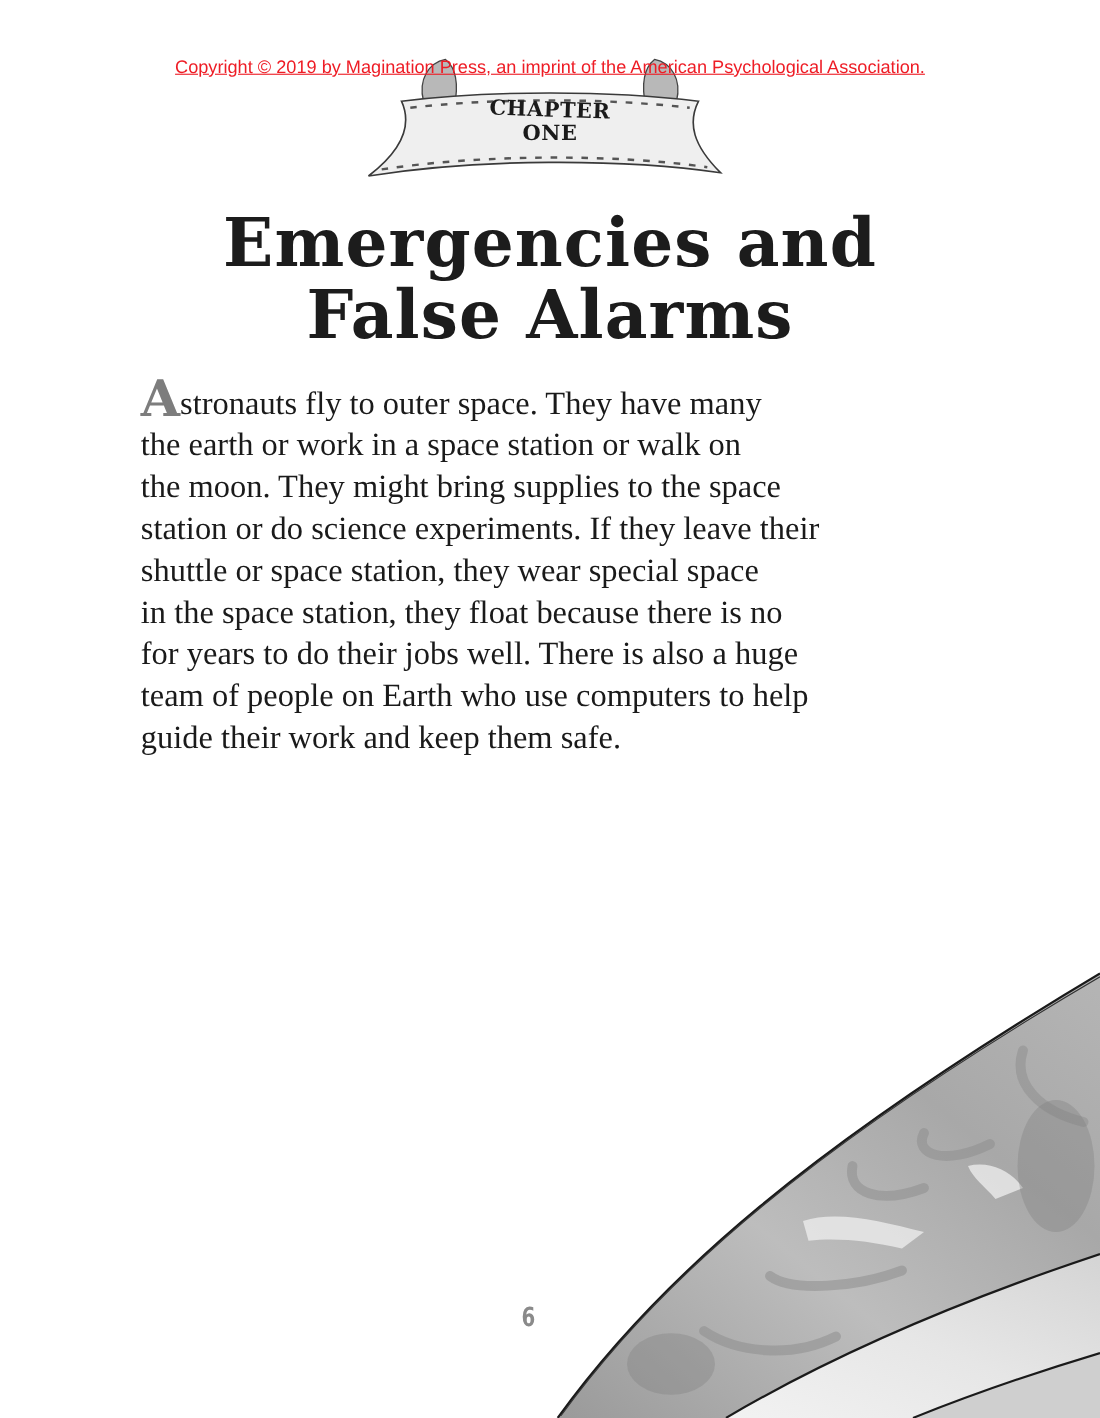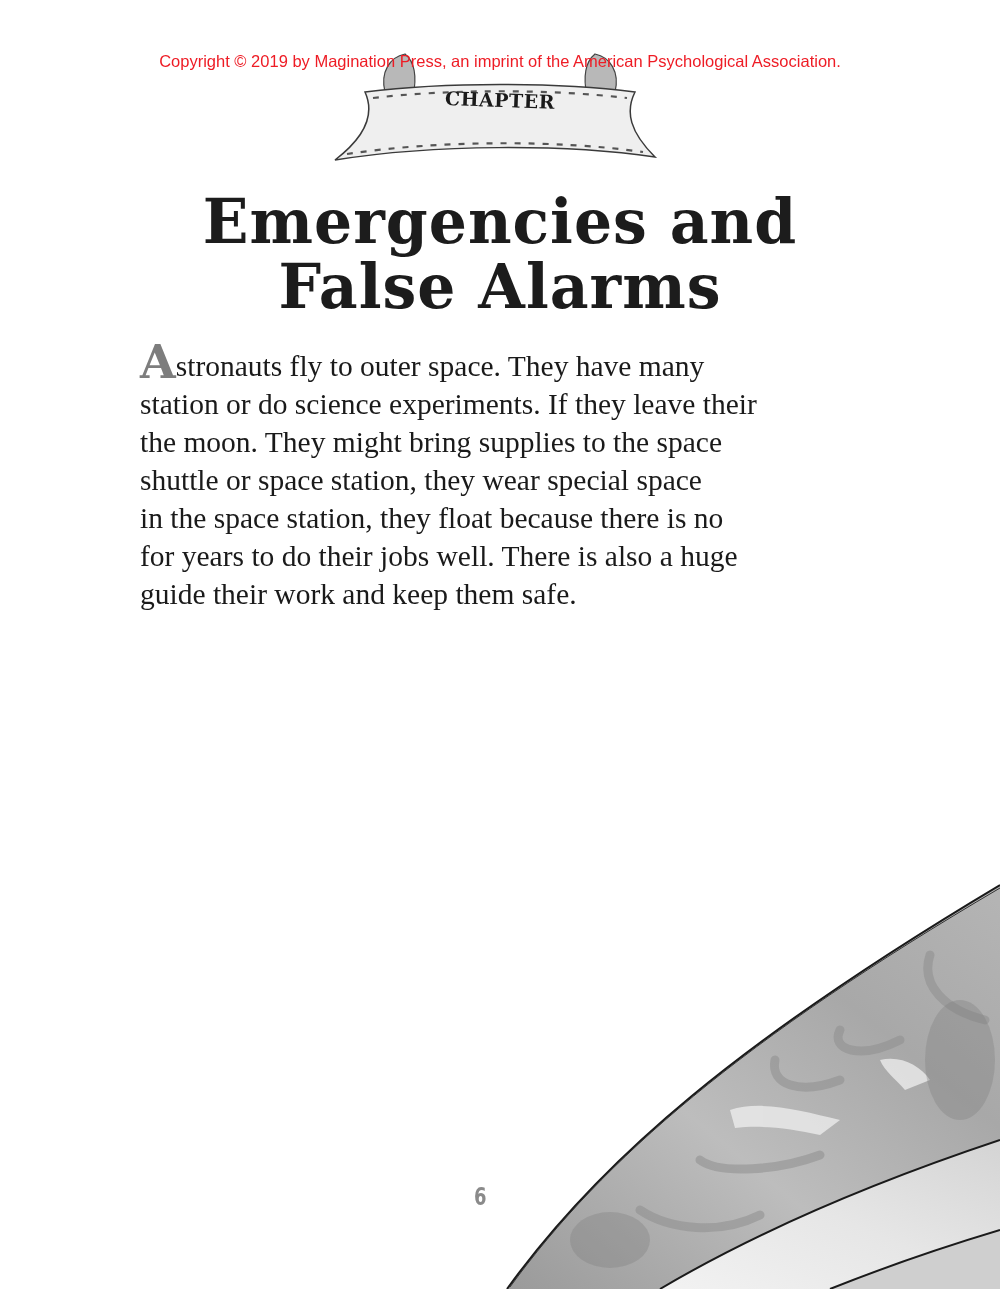--- a/index.html
+++ b/index.html
@@ -17,20 +17,21 @@
       position: absolute;
       left: 0;
       top: 50px;
       width: 1000px;
       text-align: center;
       font-family: "Liberation Sans", sans-serif;
       font-size: 16.5px;
       line-height: 23px;
       color: #ee1c25;
       z-index: 5;
+      text-decoration: underline;
     }
     .copyright div { white-space: nowrap; }
     .banner {
       position: absolute;
       left: 325px;
       top: 52px;
       width: 350px;
       height: 118px;
       z-index: 2;
     }
@@ -60,21 +61,21 @@
       font-weight: bold;
       font-size: 60px;
       line-height: 64px;
       color: #1c1c1c;
       letter-spacing: 1px;
       transform: scaleY(1.02);
     }
     .title div { white-space: nowrap; }
     .body-text {
       position: absolute;
-      left: 140px;
+      left: 128px;
       top: 347px;
       width: 720px;
       font-family: "Liberation Serif", serif;
       font-size: 29.5px;
       line-height: 38px;
       color: #1a1a1a;
     }
     .body-text .line { white-space: nowrap; display: block; }
     .dropcap {
       font-family: "DejaVu Serif", serif;
@@ -163,31 +164,34 @@
 
     <path d="M290 40 C 295 20, 285 5, 270 2 C 260 10, 258 25, 262 45 Z" fill="#b8b8b8" stroke="#444" stroke-width="1.2"></path>
 
     <path d="M40 40 C 120 30, 230 30, 310 40 C 300 60, 305 80, 330 105 C 240 92, 110 92, 10 108 C 40 85, 50 62, 40 40 Z" fill="#efefef" stroke="#3a3a3a" stroke-width="1.5"></path>
 
     <path d="M48 46 C 125 37, 225 37, 302 46" fill="none" stroke="#555" stroke-width="2.2" stroke-dasharray="6 8"></path>
     <path d="M22 102 C 115 88, 235 88, 318 100" fill="none" stroke="#555" stroke-width="2.2" stroke-dasharray="6 8"></path>
   </svg>
   <div class="banner-text">
     <span class="l1">CHAPTER</span>
+    <span class="l2">ONE</span>
   </div>
 </div>
 
 <div class="title">
   <div>Emergencies and</div>
   <div>False Alarms</div>
 </div>
 
 <div class="body-text">
   <span class="line"><span class="dropcap">A</span><span>stronauts fly to outer space. They have many</span></span>
+  <span class="line">the earth or work in a space station or walk on</span>
+  <span class="line">the moon. They might bring supplies to the space</span>
   <span class="line">station or do science experiments. If they leave their</span>
-  <span class="line">the moon. They might bring supplies to the space</span>
   <span class="line">shuttle or space station, they wear special space</span>
   <span class="line">in the space station, they float because there is no</span>
   <span class="line">for years to do their jobs well. There is also a huge</span>
+  <span class="line">team of people on Earth who use computers to help</span>
   <span class="line">guide their work and keep them safe.</span>
 </div>
 
 <div class="page-number">6</div>
 
 </body></html>

